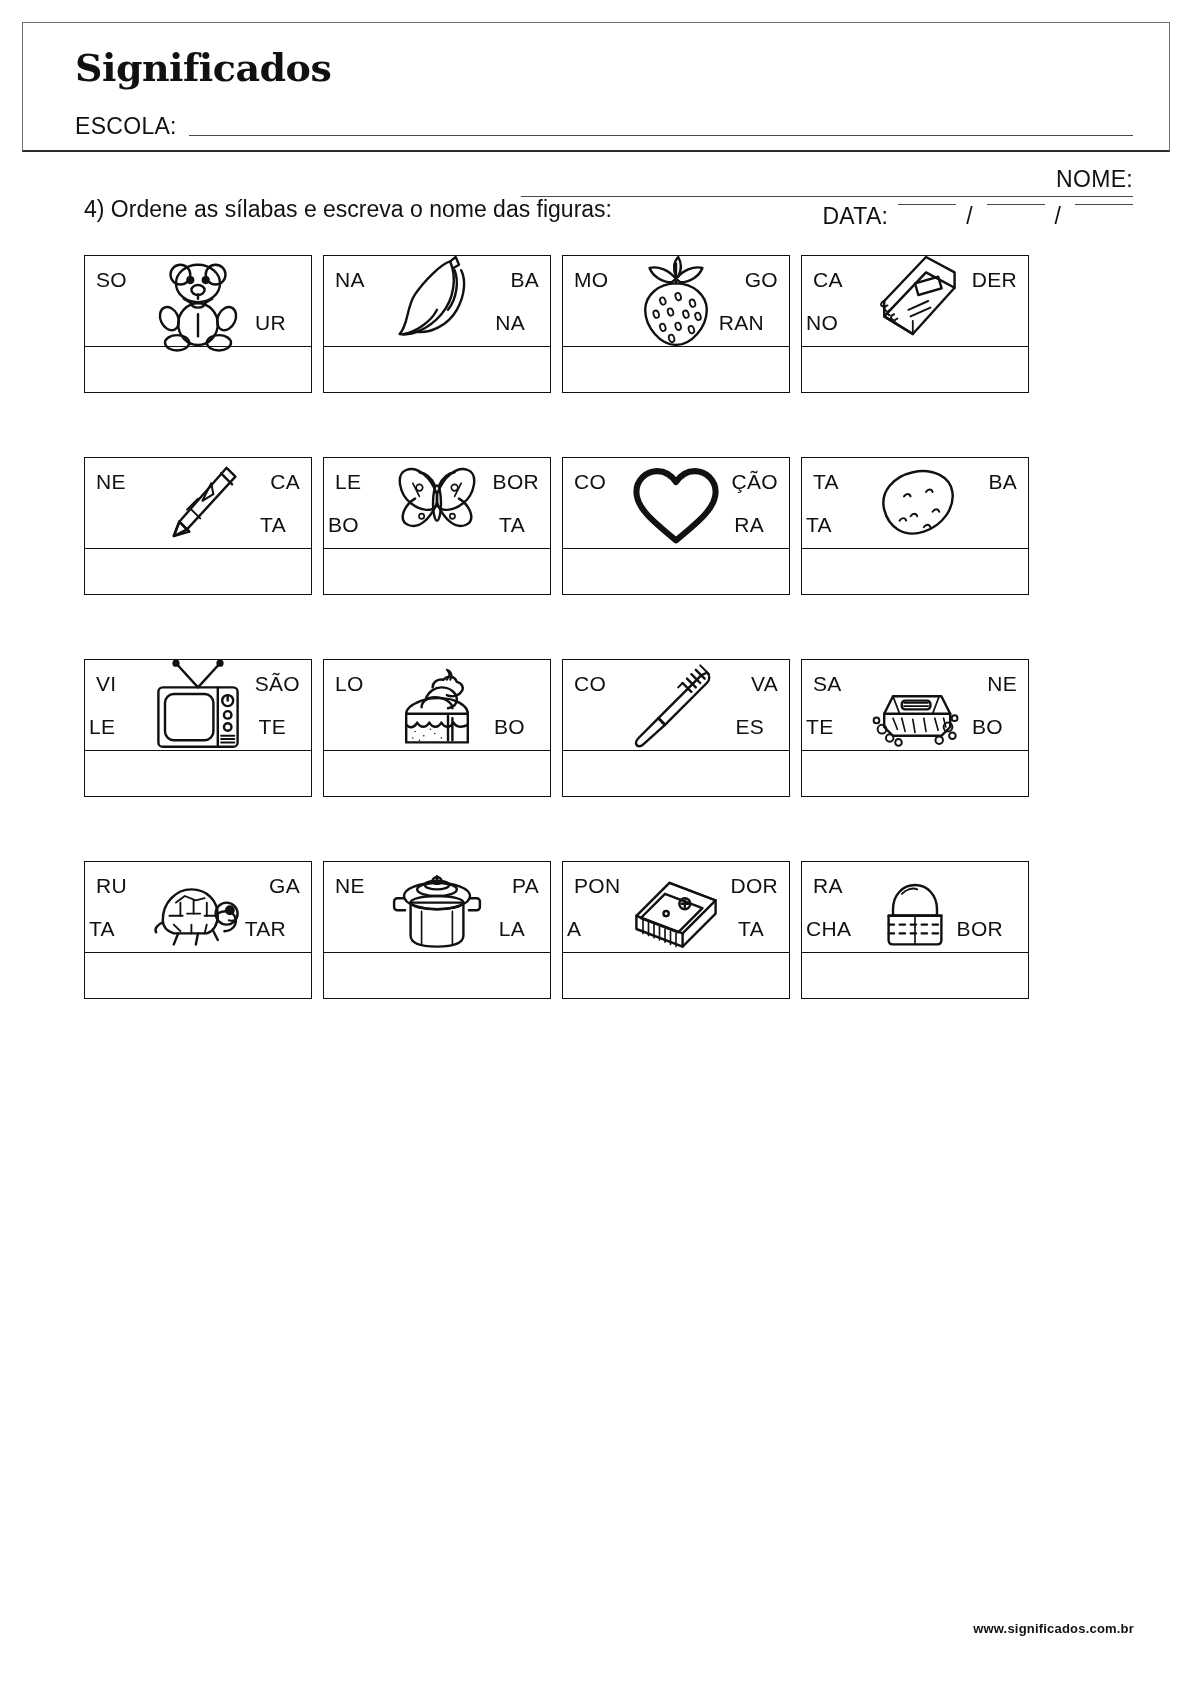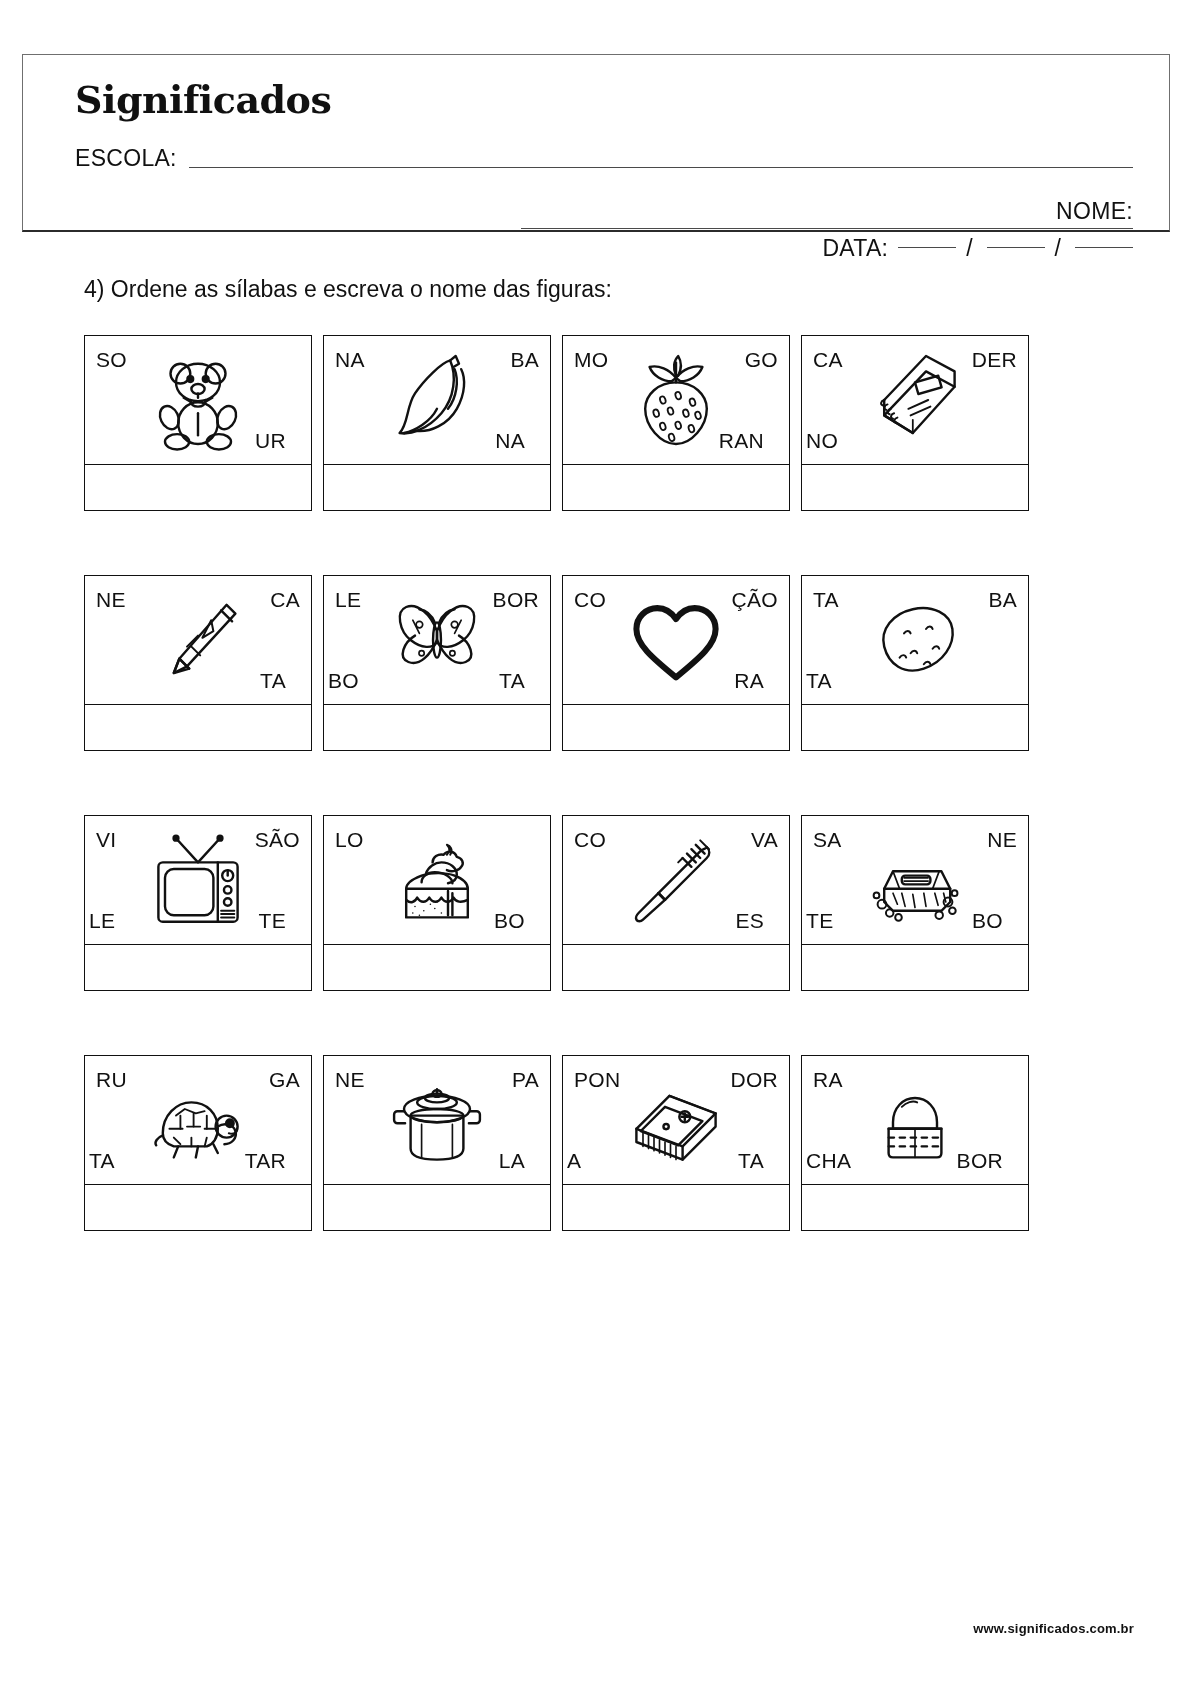--- a/index.html
+++ b/index.html
@@ -16,24 +16,23 @@
     left:22px; top:22px;
     width:1148px; height:1640px;
     box-sizing:border-box;
   }
 
   
   .header-box{
     border:1px solid #6f6f6f;
     border-bottom:2px solid #2b2b2b;
     box-sizing:border-box;
-    height:178px;
+    height:130px;
     padding:18px 36px 0 36px;
     position:relative;
-    margin-top:32px;
   }
   .brand{
     font-family:"DejaVu Serif", serif;
     font-weight:700;
     font-size:38px;
     letter-spacing:-0.5px;
     line-height:1;
     margin:8px 0 0 16px;
   }
   .field-row{
@@ -51,21 +50,21 @@
   }
   .rule{
     border-bottom:1.6px solid #4a4a4a;
     height:1px;
     margin:0 0 6px 12px;
   }
   .rule.escola{ flex:1; }
   .rule.nome{ width:612px; }
   .data-group{
     display:flex;
-    align-items:center;
+    align-items:flex-start;
     margin-left:38px;
     white-space:nowrap;
   }
   .rule.short{ width:58px; margin-left:10px; }
   .slash{ font-size:23px; margin:0 4px 2px 10px; }
 
   
   .sheet{
     position:relative;
     padding:0 36px;
@@ -88,21 +87,21 @@
     grid-template-columns:repeat(4, 228px);
     column-gap:11px;
     row-gap:64px;
     margin-left:26px;
   }
 
   .card{ width:228px; }
   .card-figure{
     position:relative;
     border:1.6px solid #111;
-    height:130px;
+    height:92px;
     box-sizing:border-box;
   }
   .card-answer{
     border:1.6px solid #111;
     border-top:none;
     height:46px;
     box-sizing:border-box;
   }
   .syl{
     position:absolute;

